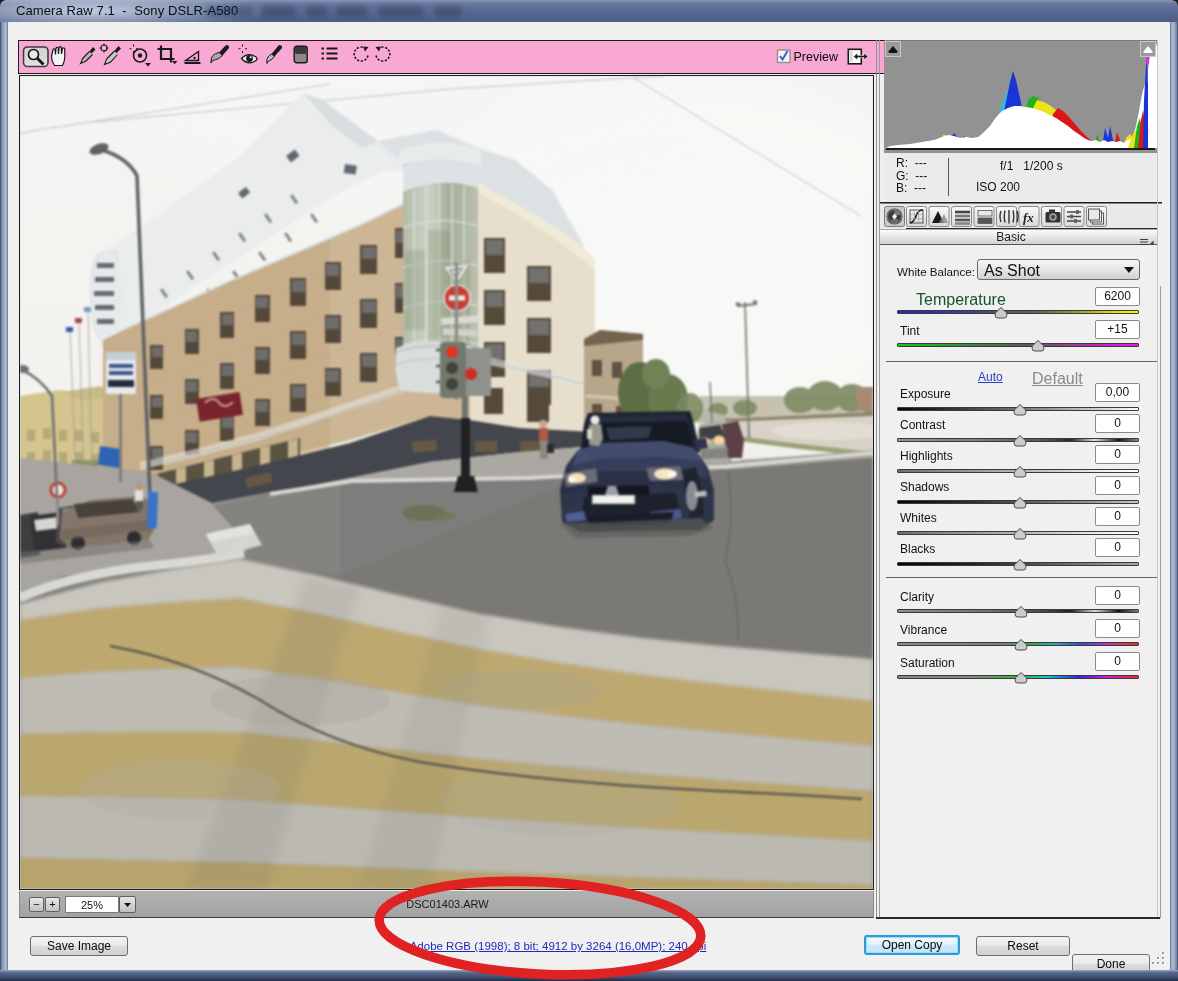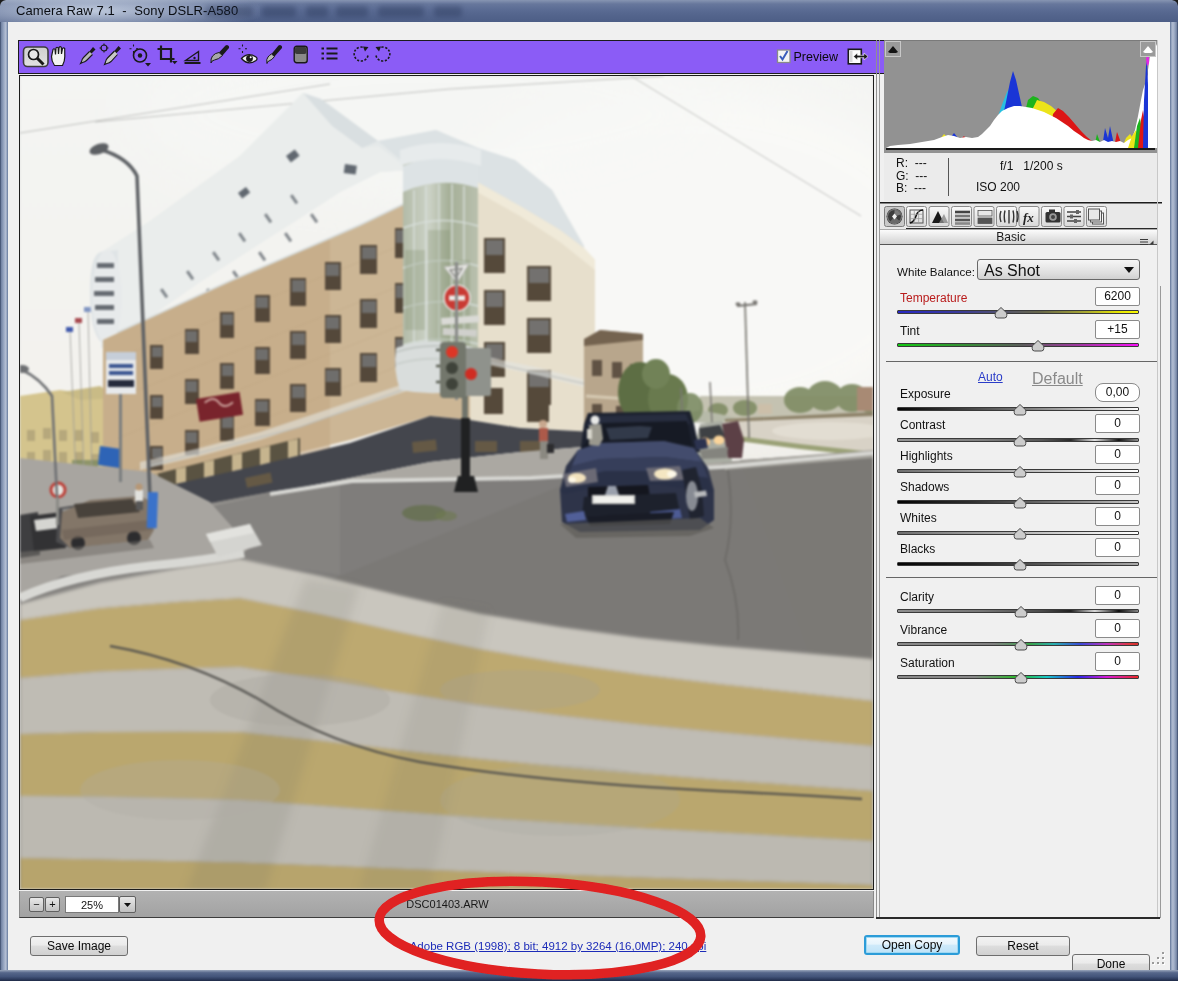--- a/index.html
+++ b/index.html
@@ -21,21 +21,21 @@
 #bleft { position:absolute; left:0; top:22px; width:8px; height:948px;
   background:linear-gradient(90deg,#30405e 0%,#7282a2 15%,#96a5c0 45%,#b3bdd2 70%,#8fa0bc 88%,#5d6f92 100%); }
 #bright { position:absolute; left:1170px; top:22px; width:8px; height:948px;
   background:linear-gradient(90deg,#5d6f92 0%,#8fa0bc 15%,#b3bdd2 35%,#96a5c0 60%,#7282a2 85%,#30405e 100%); }
 #bbottom { position:absolute; left:0; top:970px; width:1178px; height:11px;
   background:linear-gradient(180deg,#9aa6bc 0%,#55668a 25%,#43547a 60%,#2c3a5c 85%,#1e2a46 100%); }
 
 #client { position:absolute; left:8px; top:22px; width:1162px; height:948px; background:#f0f0f0; }
 
 #toolbox { position:absolute; left:10px; top:18px; width:972px; height:34px;
-  border:1.5px solid #1c1c1c; background:#8b5cf6;padding-left:28px; }
+  border:1.5px solid #1c1c1c; background:#f9a8d4;padding-left:28px; }
 #imgbox { position:absolute; left:11px; top:53px; width:855px; height:815px; overflow:hidden;
   border:1px solid #1c1c1c; background:#ddd; }
 
 #zoomstrip { position:absolute; left:11px; top:869px; width:855px; height:27px;
   background:linear-gradient(180deg,#b2b2b2,#a2a2a2); border-bottom:1.5px solid #3c3c3c; border-left:1px solid #888; border-right:1px solid #888;}
 .zbtn { position:absolute; top:6px; width:15px; height:15px;
   background:linear-gradient(180deg,#e8e8e8,#c2c2c2); border:1px solid #606060; border-radius:2px;
   font-size:11px; line-height:12px; text-align:center; color:#111; }
 #zoomval { position:absolute; left:45px; top:5px; width:54px; height:17px; background:#fff;
   border:1px solid #7a7a7a; font-size:11px; text-align:center; line-height:16px; color:#111; }
@@ -698,34 +698,34 @@
 <svg width="14" height="9">
             <path d="M0,1.5 h8 M0,4 h8 M0,6.5 h8" stroke="#3a3a3a" stroke-width="1.1"></path>
             <polygon points="9.5,6.5 13.5,6.5 13.5,2.5" fill="#3a3a3a"></polygon>
           </svg>
 </div>
 
 <div class="abs" style="left:17px;top:225px;font-size:11.6px;color:#111;">White Balance:</div>
 <div class="abs" style="left:97px;top:219px;width:163px;height:21px;background:linear-gradient(180deg,#f6f6f6,#dedede 70%,#d0d0d0);border:1px solid #686868;border-radius:3px;"></div>
 <div class="abs" style="left:104px;top:222px;font-size:16px;color:#111;">As Shot</div>
 <div class="abs" style="left:244px;top:227px;width:0;height:0;border-left:5.5px solid transparent;border-right:5.5px solid transparent;border-top:6px solid #111;"></div>
-<div class="abs" style="left:20px;top:251px;font-size:12px;color:#b91c1c;">Temperature</div>
+<div class="abs" style="left:36px;top:251px;font-size:16px;color:#14532d;">Temperature</div>
 <div class="abs" style="left:215px;top:247px;width:45px;height:19px;background:#fff;border:1px solid #8a8a8a;border-radius:2px;text-align:center;font-size:12px;color:#111;line-height:17px;">6200</div>
 <div class="abs" style="left:17px;top:270px;width:242px;height:4px;background:linear-gradient(90deg,#2828c2 0%,#3a3a9a 25%,#55556a 45%,#6a6a4a 60%,#a8a832 78%,#e8e800 92%,#f8f804 100%);border:1px solid #3a3a3a;border-radius:1px;"></div>
 <svg class="abs" style="left:114px;top:267px;" width="14" height="12">
           <path d="M7,0.5 L12.8,6 L12.8,8.5 Q12.8,11 10.3,11 L3.7,11 Q1.2,11 1.2,8.5 L1.2,6 Z" fill="#ccc" stroke="#4a4a4a" stroke-width="1"></path>
         </svg>
 <div class="abs" style="left:20px;top:284px;font-size:12px;color:#111;">Tint</div>
 <div class="abs" style="left:215px;top:280px;width:45px;height:19px;background:#fff;border:1px solid #8a8a8a;border-radius:2px;text-align:center;font-size:12px;color:#111;line-height:17px;">+15</div>
 <div class="abs" style="left:17px;top:303px;width:242px;height:4px;background:linear-gradient(90deg,#14c814 0%,#3a8a3a 30%,#5c5c5c 52%,#a832a8 78%,#f812f8 100%);border:1px solid #3a3a3a;border-radius:1px;"></div>
 <svg class="abs" style="left:151px;top:300px;" width="14" height="12">
           <path d="M7,0.5 L12.8,6 L12.8,8.5 Q12.8,11 10.3,11 L3.7,11 Q1.2,11 1.2,8.5 L1.2,6 Z" fill="#ccc" stroke="#4a4a4a" stroke-width="1"></path>
         </svg>
 <div class="abs" style="left:20px;top:347px;font-size:12px;color:#111;">Exposure</div>
-<div class="abs" style="left:215px;top:343px;width:45px;height:19px;background:#fff;border:1px solid #8a8a8a;border-radius:8px;text-align:center;font-size:12px;color:#111;line-height:17px;">0,00</div>
+<div class="abs" style="left:215px;top:343px;width:45px;height:19px;background:#fff;border:1px solid #8a8a8a;border-radius:2px;text-align:center;font-size:12px;color:#111;line-height:17px;">0,00</div>
 <div class="abs" style="left:17px;top:367px;width:242px;height:4px;background:linear-gradient(90deg,#050505 0%,#3a3a3a 25%,#808080 55%,#c8c8c8 80%,#fbfbfb 100%);border:1px solid #3a3a3a;border-radius:1px;"></div>
 <svg class="abs" style="left:133px;top:364px;" width="14" height="12">
           <path d="M7,0.5 L12.8,6 L12.8,8.5 Q12.8,11 10.3,11 L3.7,11 Q1.2,11 1.2,8.5 L1.2,6 Z" fill="#ccc" stroke="#4a4a4a" stroke-width="1"></path>
         </svg>
 <div class="abs" style="left:20px;top:378px;font-size:12px;color:#111;">Contrast</div>
 <div class="abs" style="left:215px;top:374px;width:45px;height:19px;background:#fff;border:1px solid #8a8a8a;border-radius:2px;text-align:center;font-size:12px;color:#111;line-height:17px;">0</div>
 <div class="abs" style="left:17px;top:398px;width:242px;height:4px;background:linear-gradient(90deg,#949494 0%,#7e7e7e 35%,#565656 60%,#2a2a2a 72%,#e0e0e0 82%,#161616 92%,#8a8a8a 100%);border:1px solid #3a3a3a;border-radius:1px;"></div>
 <svg class="abs" style="left:133px;top:395px;" width="14" height="12">
           <path d="M7,0.5 L12.8,6 L12.8,8.5 Q12.8,11 10.3,11 L3.7,11 Q1.2,11 1.2,8.5 L1.2,6 Z" fill="#ccc" stroke="#4a4a4a" stroke-width="1"></path>
         </svg>

